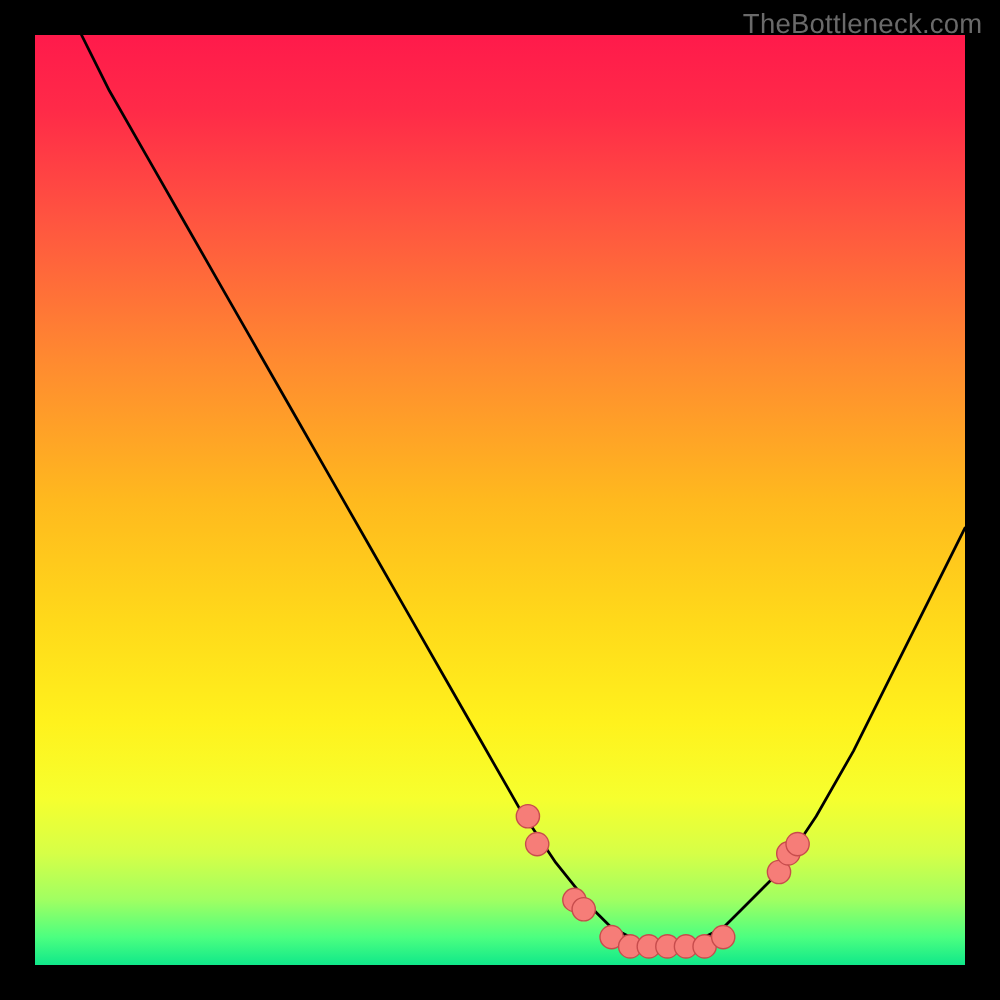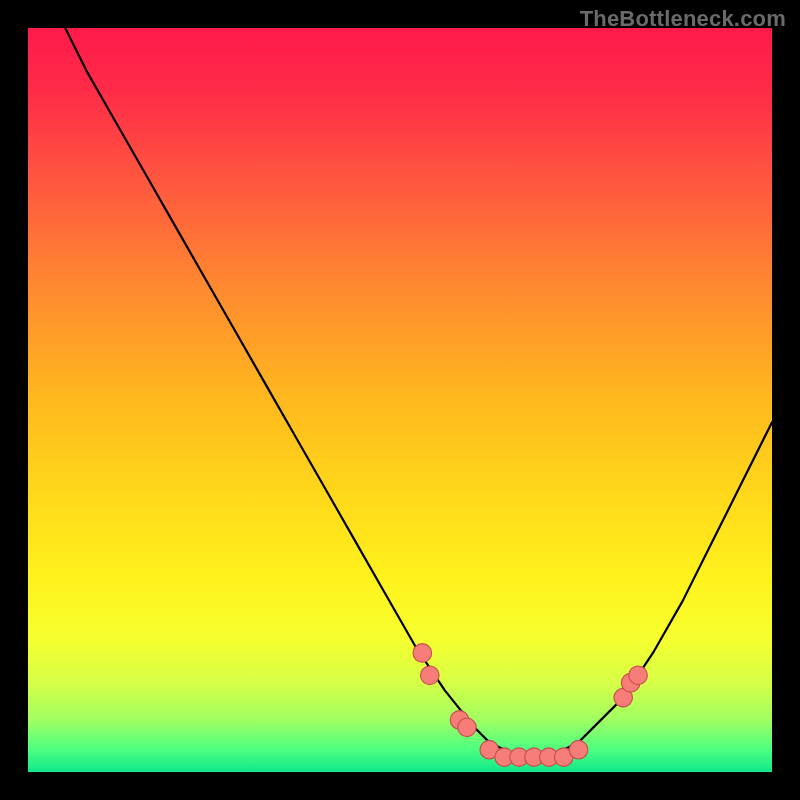--- a/index.html
+++ b/index.html
@@ -16,21 +16,21 @@
     width: 800px;
     height: 800px;
     background: #000;
   }
   .watermark {
     position: absolute;
     top: 6px;
     right: 14px;
     color: #6a6a6a;
     font-size: 22px;
-    font-weight: 700;
+    font-weight: 400;
     letter-spacing: 0.2px;
     z-index: 5;
   }
   .plot-wrap {
     position: absolute;
     left: 28px;
     top: 28px;
     width: 744px;
     height: 744px;
   }

